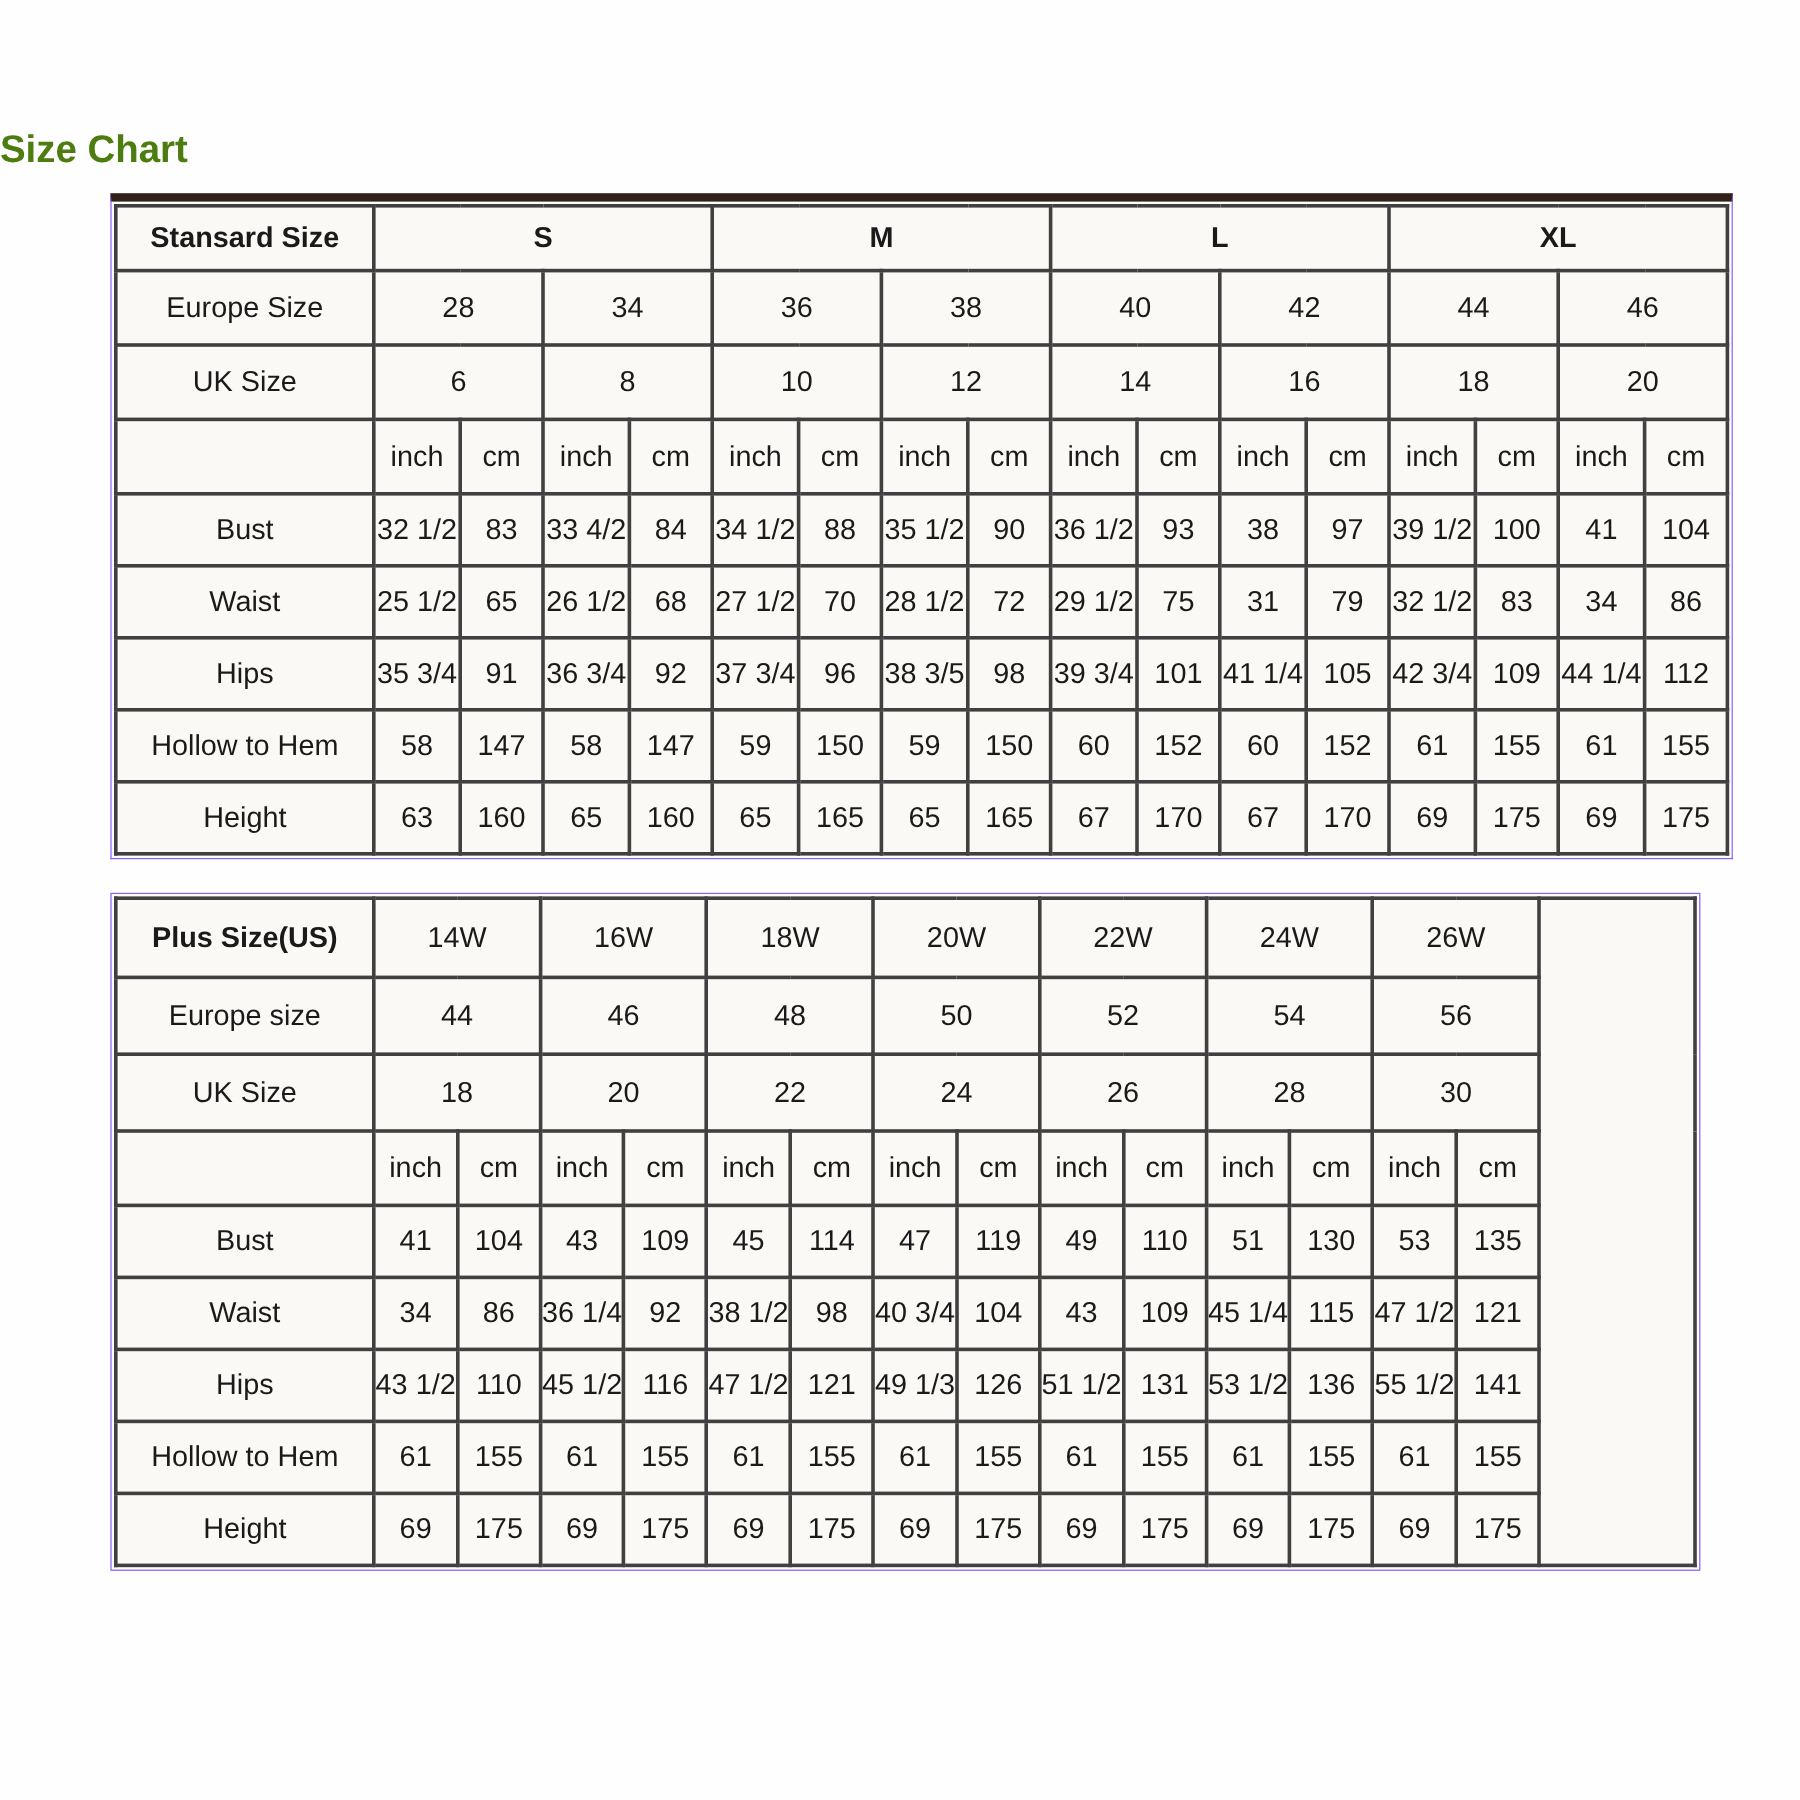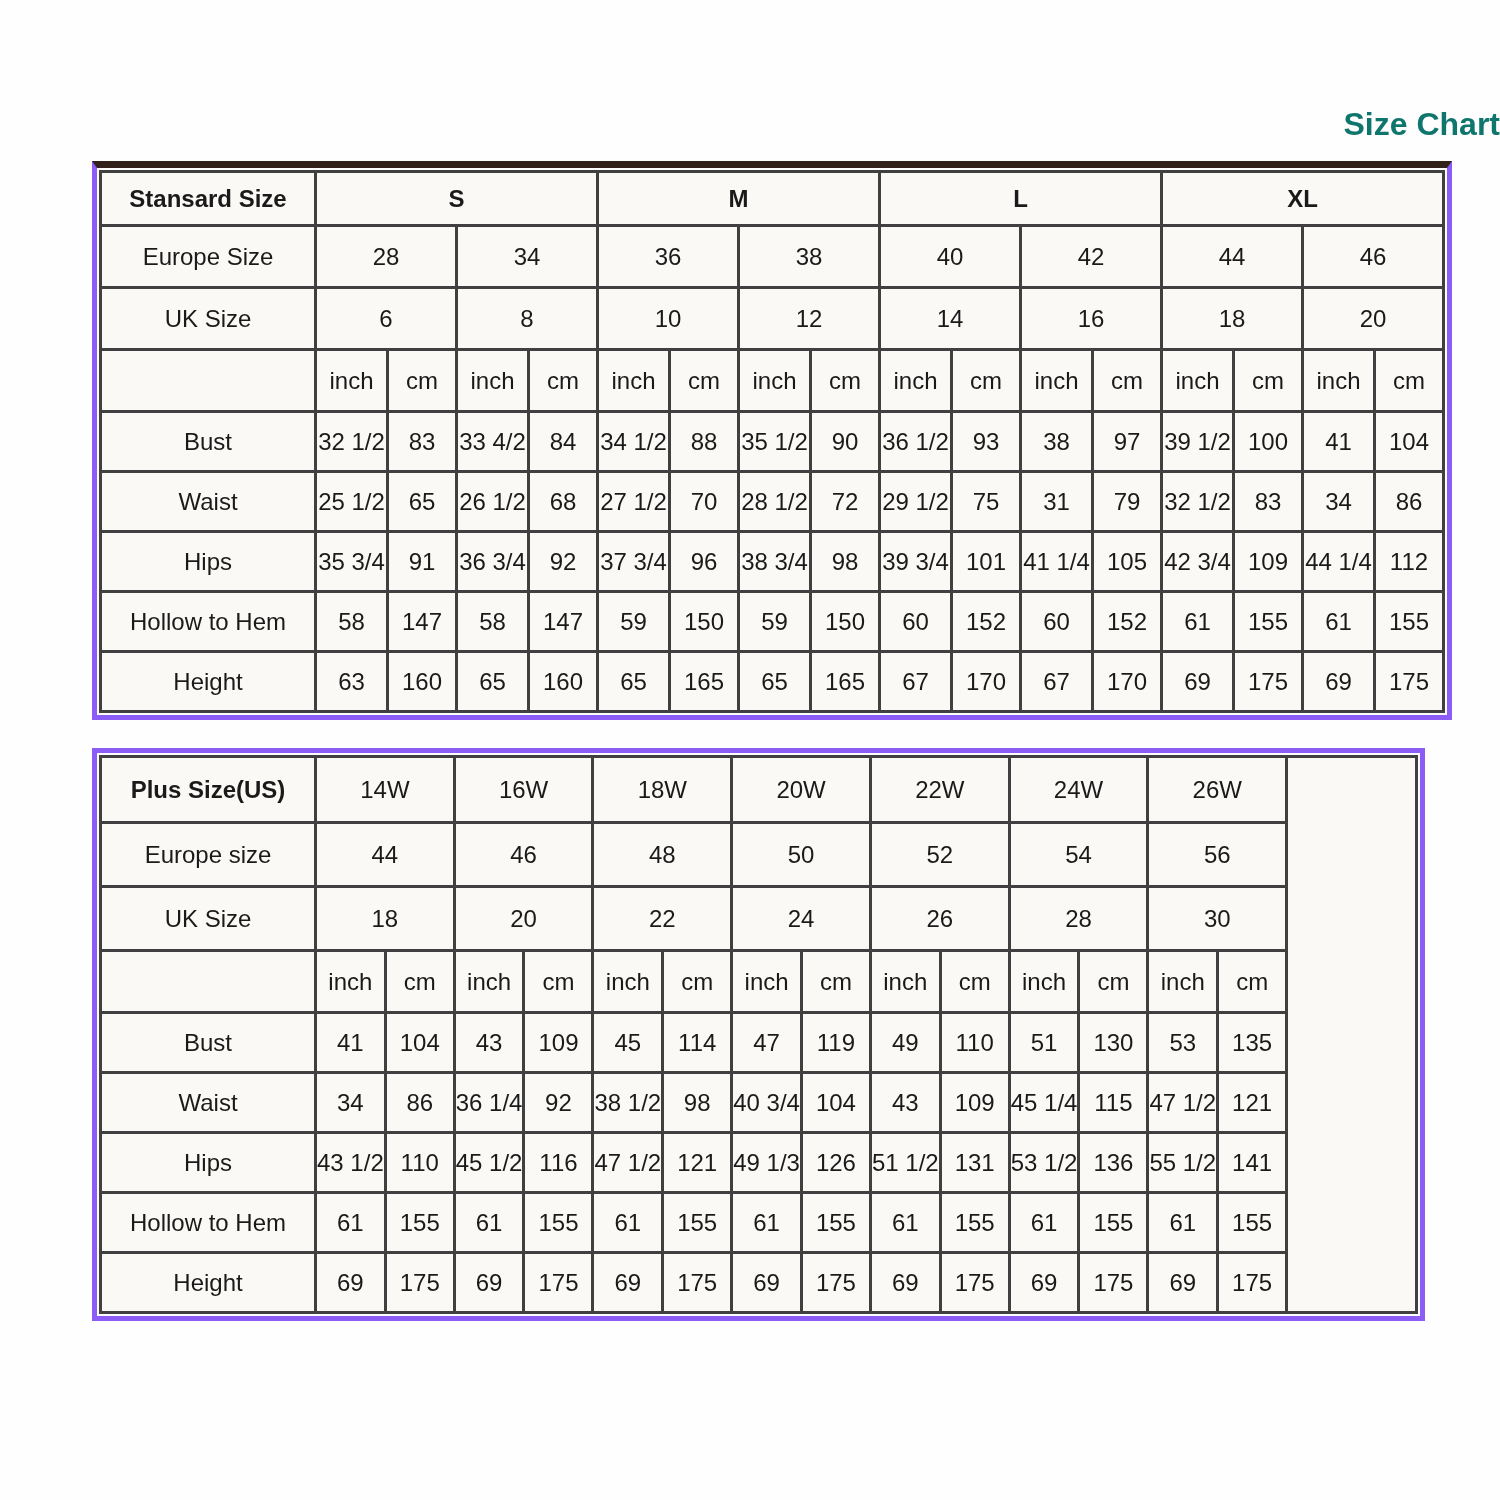--- a/index.html
+++ b/index.html
@@ -1,31 +1,31 @@
 <!DOCTYPE html>
 <html><head>
 <meta charset="utf-8">
 <style>
   html,body{margin:0;padding:0;background:#ffffff;}
   body{width:1500px;height:1500px;font-family:"Liberation Sans",sans-serif;}
   .page{width:1500px;height:1500px;box-sizing:border-box;padding-top:106px;background:#fefefe;overflow:hidden;}
   h1.title{
     margin:0 0 18px 0;
-    text-align:right;
+    text-align:left;
     font-size:32px;
     font-weight:bold;
-    color:#0f766e;
+    color:#4d7c0f;
     font-family:"Liberation Sans",sans-serif;
   }
   .wrap{
     display:block;
     width:-moz-fit-content;
     width:fit-content;
     margin-left:92px;
-    border:5px solid #8b5cf6;
+    border:1px solid #8b5cf6;
     padding:2px;
     background:#fdfdfd;
   }
   .wrap.std{border-top:7px solid #31211a;}
   .wrap.plus{margin-top:28px;}
   table.size{border-collapse:collapse;table-layout:fixed;border-radius:30px;}
   table.size td{
     border:3px solid #404040;
     background:#faf9f6;
     text-align:center;
@@ -177,21 +177,21 @@
             <td>86</td>
           </tr>
           <tr>
             <td class="lbl">Hips</td>
             <td>35 3/4</td>
             <td>91</td>
             <td>36 3/4</td>
             <td>92</td>
             <td>37 3/4</td>
             <td>96</td>
-            <td>38 3/4</td>
+            <td>38 3/5</td>
             <td>98</td>
             <td>39 3/4</td>
             <td>101</td>
             <td>41 1/4</td>
             <td>105</td>
             <td>42 3/4</td>
             <td>109</td>
             <td>44 1/4</td>
             <td>112</td>
           </tr>

